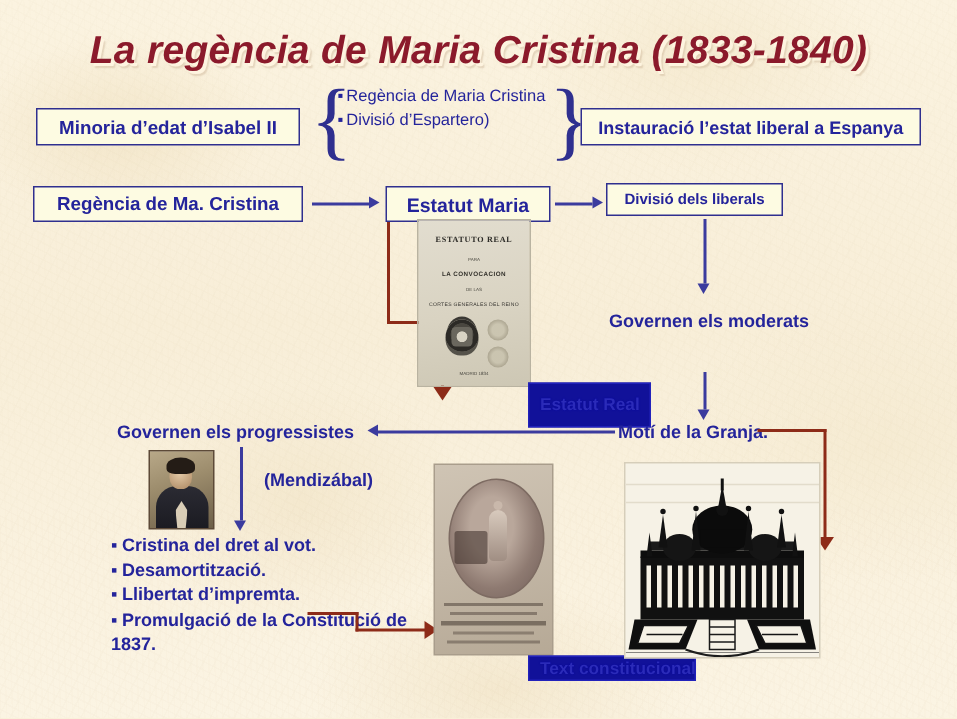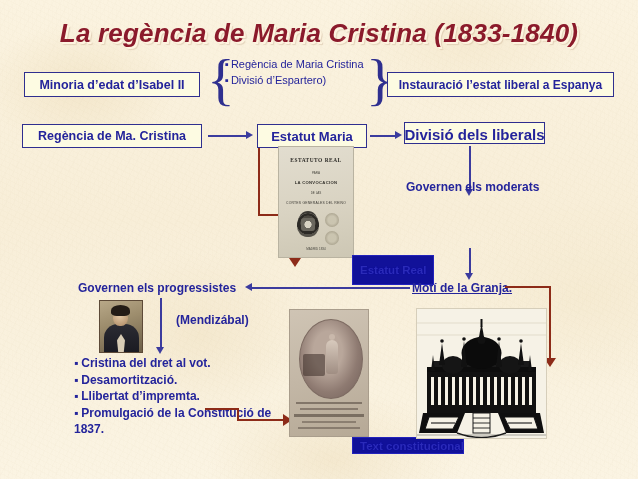--- a/index.html
+++ b/index.html
@@ -54,21 +54,21 @@
     font-size:58px;line-height:50px;font-family:"Liberation Serif", serif;font-weight:400;}
   #brace-left{left:0;}
   #brace-right{right:0;}
   #brace-text{position:absolute;left:18px;top:2px;width:142px;color:#24249b;
     font-weight:normal;font-size:11px;line-height:15.5px;}
   #brace-text .b::before{content:"\25AA";margin-right:2px;}
 
   
   #box-regencia{left:22px;top:124px;width:180px;height:24px;font-size:12.5px;}
   #box-estatut{left:257px;top:124px;width:110px;height:24px;font-size:13px;}
-  #box-divisio{left:404px;top:122px;width:141px;height:22px;font-size:15px;align-items:flex-end;}
+  #box-divisio{left:404px;top:122px;width:118px;height:22px;font-size:10px;}
 
   
   .harrow{position:absolute;height:9px;}
   .harrow .line{position:absolute;left:0;top:4px;height:1.6px;background:#3b3b9e;}
   .harrow .head{position:absolute;top:0;width:0;height:0;
     border-top:4.5px solid transparent;border-bottom:4.5px solid transparent;
     border-left:7px solid #3b3b9e;}
   #arr-1{left:208px;top:131px;width:45px;}
   #arr-1 .line{width:38px;}
   #arr-1 .head{left:38px;}
@@ -93,24 +93,24 @@
   #varr-granja .head{top:25px;}
 
   
   #arr-granja-prog{position:absolute;left:245px;top:283px;width:165px;height:9px;}
   #arr-granja-prog .line{position:absolute;left:7px;top:4px;width:158px;height:1.6px;background:#3b3b9e;}
   #arr-granja-prog .head{position:absolute;left:0;top:0;width:0;height:0;
     border-top:4.5px solid transparent;border-bottom:4.5px solid transparent;
     border-right:7px solid #3b3b9e;}
 
   
-  #lbl-moderats{left:406px;top:180px;font-size:12px;}
+  #lbl-moderats{left:406px;top:207px;font-size:12px;}
   #lbl-progressistes{left:78px;top:281px;font-size:12px;}
   #lbl-mendizabal{left:156px;top:298px;font-size:12px;margin-top:17px;}
-  #lbl-moti{left:412px;top:281px;font-size:12px;text-decoration:underline;}
+  #lbl-moti{left:412px;top:281px;font-size:12px;}
 
   
   #bullets{position:absolute;left:74px;top:355px;width:215px;
     color:#24249b;font-weight:bold;font-size:12px;line-height:16.5px;}
   #bullets .b::before{content:"\25AA";margin-right:3px;}
 
   
   .redpath{position:absolute;}
   .redpath i{position:absolute;background:#8d2b18;display:block;}
   .redhead{position:absolute;width:0;height:0;}

